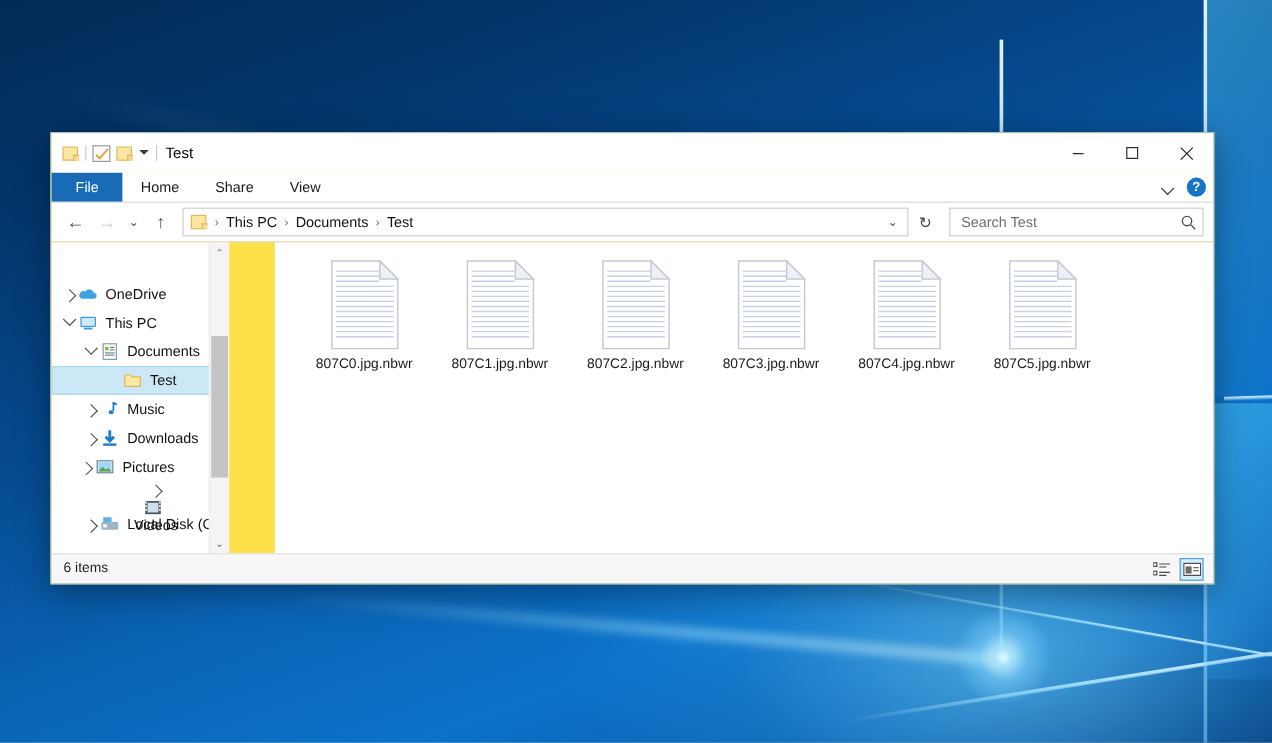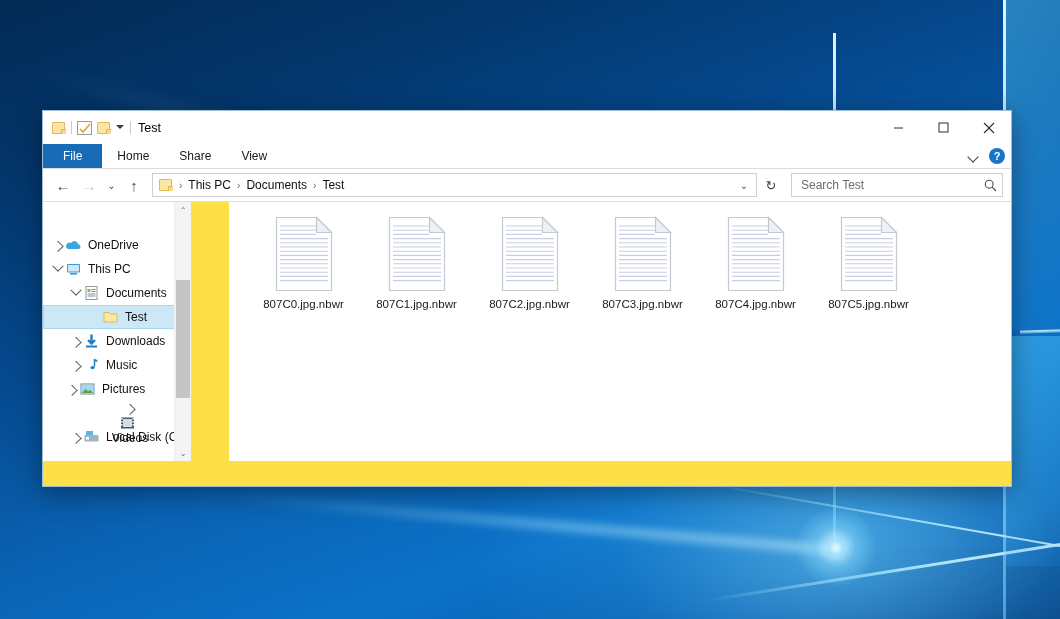--- a/index.html
+++ b/index.html
@@ -221,33 +221,33 @@
           <div class="navrow sel" style="padding-left: 44px;">
             <span class="exp"></span>
             <span class="navicon"><svg width="17" height="16" viewBox="0 0 17 16">
                 <path d="M2 3.5h5l1.2 1.5H15v8H2z" fill="#fbe6a2" stroke="#dfb95b" stroke-width="1"></path>
               </svg></span>
             <span class="navlabel">Test</span>
           </div>
           <div class="navrow" style="padding-left: 26px;">
             <span class="exp closed"></span>
             <span class="navicon"><svg width="17" height="16" viewBox="0 0 17 16">
-                <path d="M8.5 1.5v7.5M5 7l3.5 3.5L12 7" stroke="#1f7fc4" stroke-width="2.4" fill="none"></path>
-                <rect x="3" y="12.5" width="11" height="2" fill="#1f7fc4"></rect>
-              </svg></span>
-            <span class="navlabel">Downloads</span>
-          </div>
-          <div class="navrow" style="padding-left: 26px;">
-            <span class="exp closed"></span>
-            <span class="navicon"><svg width="17" height="16" viewBox="0 0 17 16">
                 <path d="M11.5 2v7.6" stroke="#1f7fc4" stroke-width="1.5"></path>
                 <path d="M11.5 2l2.8 1v2l-2.8-1z" fill="#1f7fc4"></path>
                 <ellipse cx="9.6" cy="10.6" rx="2.1" ry="1.7" fill="#1f7fc4"></ellipse>
               </svg></span>
             <span class="navlabel">Music</span>
+          </div>
+          <div class="navrow" style="padding-left: 26px;">
+            <span class="exp closed"></span>
+            <span class="navicon"><svg width="17" height="16" viewBox="0 0 17 16">
+                <path d="M8.5 1.5v7.5M5 7l3.5 3.5L12 7" stroke="#1f7fc4" stroke-width="2.4" fill="none"></path>
+                <rect x="3" y="12.5" width="11" height="2" fill="#1f7fc4"></rect>
+              </svg></span>
+            <span class="navlabel">Downloads</span>
           </div>
           <div class="navrow" style="padding-left: 22px;">
             <span class="exp closed"></span>
             <span class="navicon"><svg width="17" height="16" viewBox="0 0 17 16">
                 <rect x="2" y="3" width="13" height="10" fill="#ffffff" stroke="#6d8494" stroke-width="1"></rect>
                 <rect x="3" y="4" width="11" height="8" fill="#9fd8f0"></rect>
                 <path d="M3 12l3.5-4 2.6 2.6 2-1.6L14 12z" fill="#5aa14a"></path>
               </svg></span>
             <span class="navlabel">Pictures</span>
           </div>
@@ -408,13 +408,36 @@
                 <line x1="7" y1="56.20000000000001" x2="55" y2="56.20000000000001" stroke="#c8cfe2" stroke-width="1.1"></line>
                 <line x1="7" y1="60.40000000000001" x2="55" y2="60.40000000000001" stroke="#c8cfe2" stroke-width="1.1"></line>
                 <line x1="7" y1="64.60000000000001" x2="55" y2="64.60000000000001" stroke="#c8cfe2" stroke-width="1.1"></line>
               </svg></div>
             <div class="filelabel">807C5.jpg.nbwr</div>
           </div>
         </div>
     </div>
   </div>
 
+  <div class="statusbar">
+    <span>6 items</span>
+    <div class="viewbtns">
+      <div class="vbtn">
+        <svg width="15" height="13" viewBox="0 0 15 13">
+          <rect x="0" y="1" width="3" height="3" fill="none" stroke="#4a4a4a" stroke-width="1"></rect>
+          <rect x="0" y="8" width="3" height="3" fill="none" stroke="#4a4a4a" stroke-width="1"></rect>
+          <line x1="5" y1="2" x2="14" y2="2" stroke="#4a4a4a" stroke-width="1"></line>
+          <line x1="5" y1="4.5" x2="11" y2="4.5" stroke="#4a4a4a" stroke-width="1"></line>
+          <line x1="5" y1="9" x2="14" y2="9" stroke="#4a4a4a" stroke-width="1"></line>
+          <line x1="5" y1="11.5" x2="11" y2="11.5" stroke="#4a4a4a" stroke-width="1"></line>
+        </svg>
+      </div>
+      <div class="vbtn active">
+        <svg width="15" height="13" viewBox="0 0 15 13">
+          <rect x="0.5" y="1.5" width="14" height="10" fill="#ffffff" stroke="#4a4a4a" stroke-width="1"></rect>
+          <rect x="2" y="4" width="5" height="6" fill="#6a6a6a"></rect>
+          <line x1="8.5" y1="5" x2="13" y2="5" stroke="#6a6a6a" stroke-width="1"></line>
+          <line x1="8.5" y1="7.5" x2="13" y2="7.5" stroke="#6a6a6a" stroke-width="1"></line>
+        </svg>
+      </div>
+    </div>
+  </div>
 </div>
 
 </body></html>

